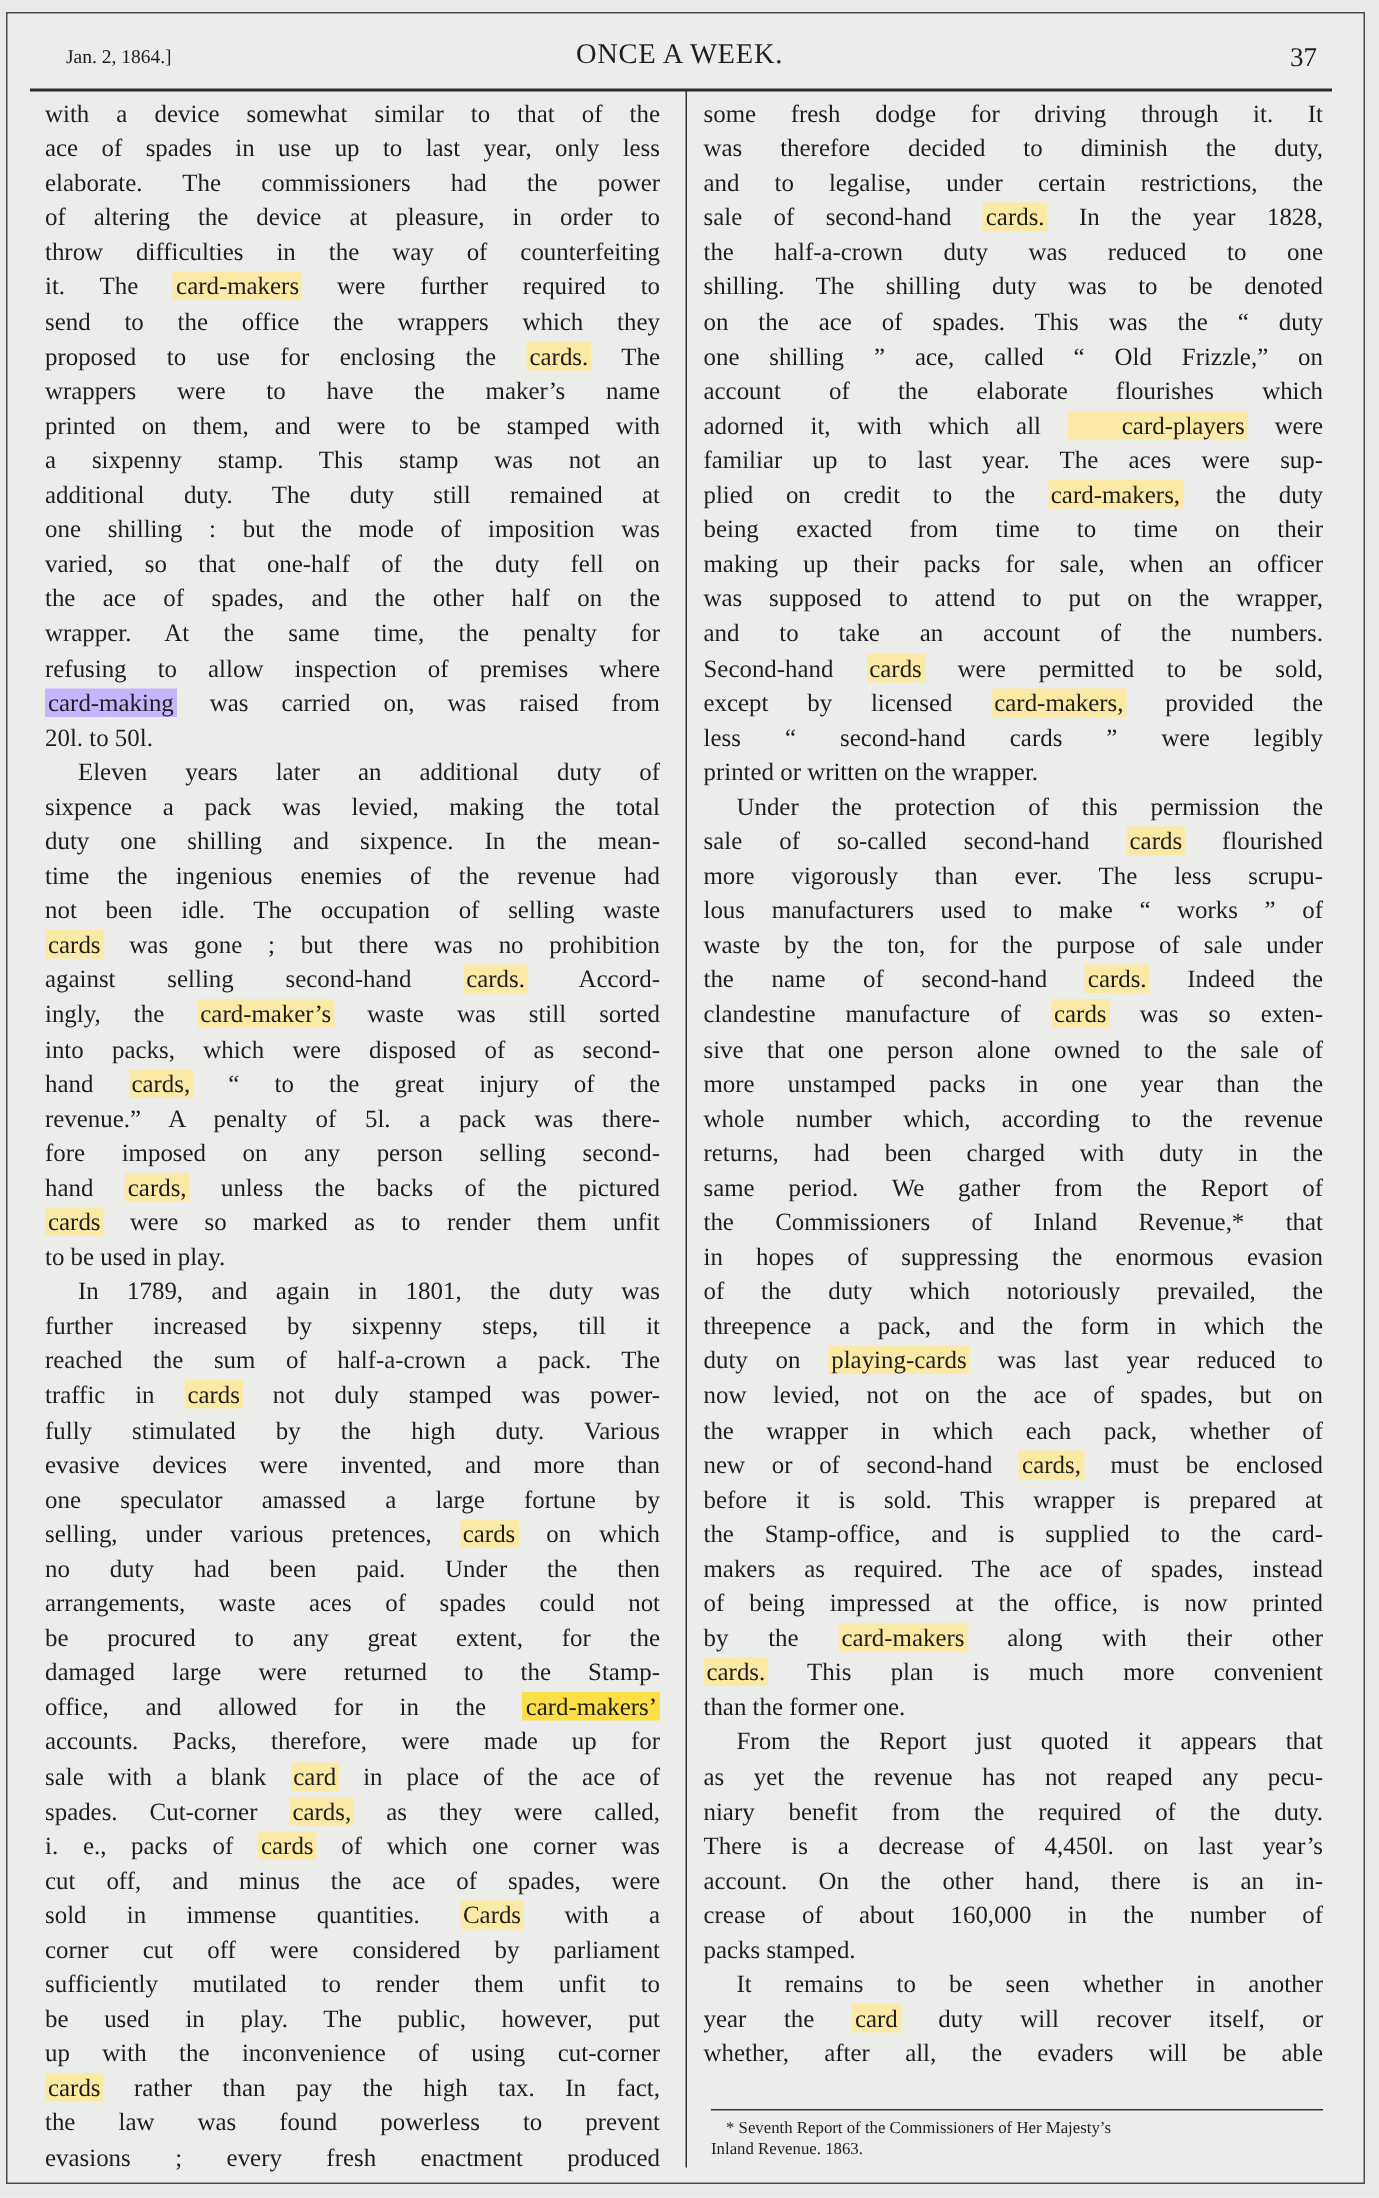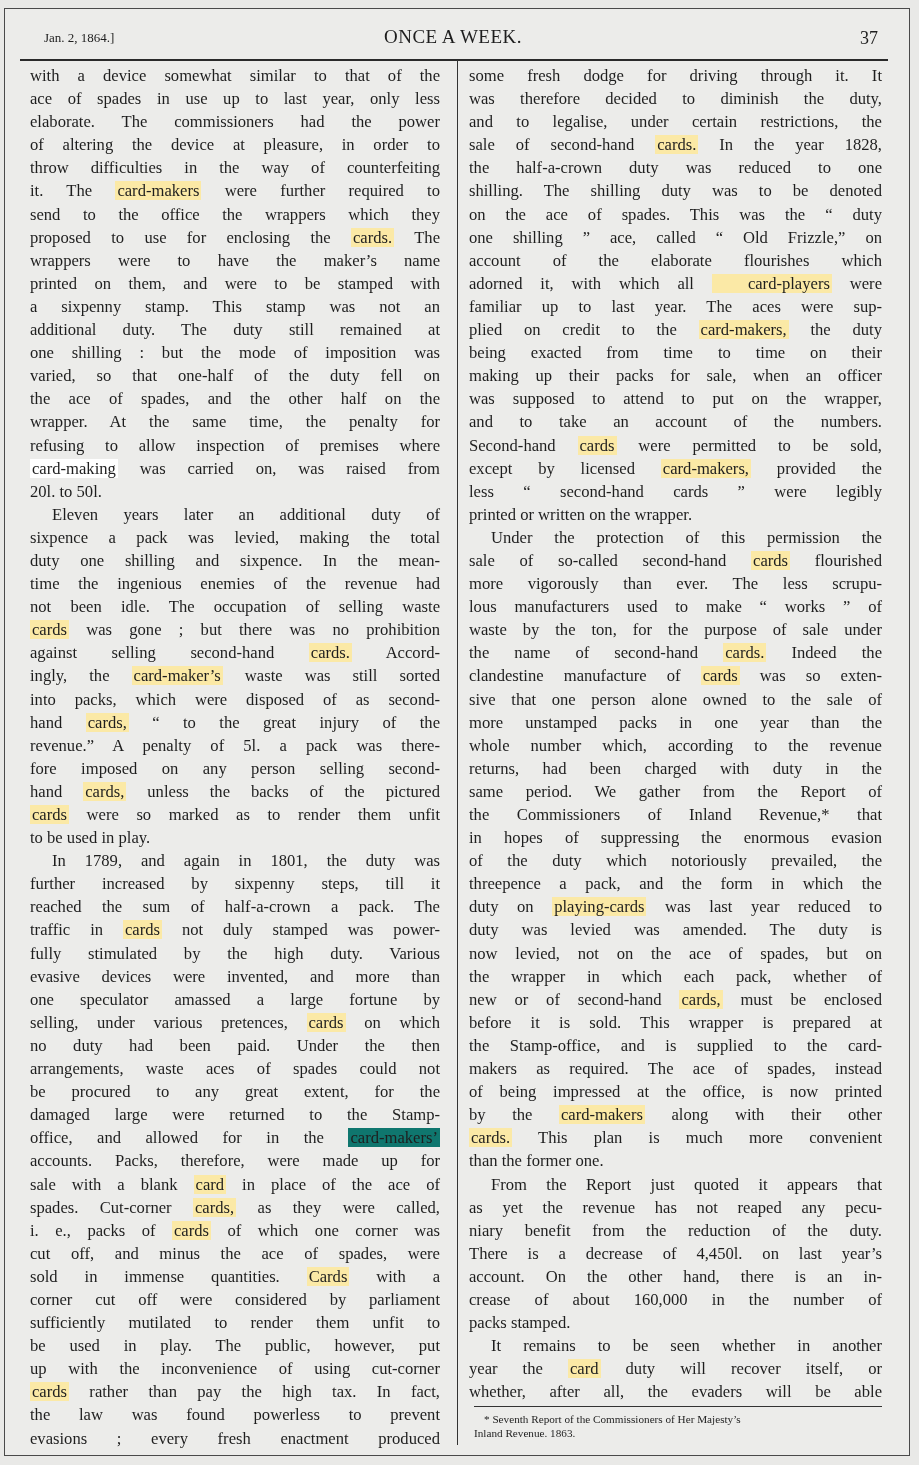--- a/index.html
+++ b/index.html
@@ -66,21 +66,21 @@
     <span class="line">proposed to use for enclosing the <span class="hl" style="background: rgb(251, 233, 166);">cards.</span>  The</span>
     <span class="line">wrappers were to have the maker’s name</span>
     <span class="line">printed on them, and were to be stamped with</span>
     <span class="line">a sixpenny stamp.  This stamp was not an</span>
     <span class="line">additional duty.  The duty still remained at</span>
     <span class="line">one shilling : but the mode of imposition was</span>
     <span class="line">varied, so that one-half of the duty fell on</span>
     <span class="line">the ace of spades, and the other half on the</span>
     <span class="line">wrapper.  At the same time, the penalty for</span>
     <span class="line">refusing to allow inspection of premises where</span>
-    <span class="line"><span class="hl" style="background: #ffffff;">card-making</span> was carried on, was raised from</span>
+    <span class="line"><span class="hl" style="background: #c4b5fd;">card-making</span> was carried on, was raised from</span>
     <span class="line last">20l. to 50l.</span>
     <span class="line indent">Eleven years later an additional duty of</span>
     <span class="line">sixpence a pack was levied, making the total</span>
     <span class="line">duty one shilling and sixpence.  In the mean-</span>
     <span class="line">time the ingenious enemies of the revenue had</span>
     <span class="line">not been idle.  The occupation of selling waste</span>
     <span class="line"><span class="hl" style="background: rgb(251, 233, 166);">cards</span> was gone ; but there was no prohibition</span>
     <span class="line">against selling second-hand <span class="hl" style="background: rgb(251, 233, 166);">cards.</span>  Accord-</span>
     <span class="line">ingly, the <span class="hl" style="background: rgb(251, 233, 166);">card-maker’s</span> waste was still sorted</span>
     <span class="line">into packs, which were disposed of as second-</span>
@@ -95,21 +95,21 @@
     <span class="line">reached the sum of half-a-crown a pack.  The</span>
     <span class="line">traffic in <span class="hl" style="background: rgb(251, 233, 166);">cards</span> not duly stamped was power-</span>
     <span class="line">fully stimulated by the high duty.  Various</span>
     <span class="line">evasive devices were invented, and more than</span>
     <span class="line">one speculator amassed a large fortune by</span>
     <span class="line">selling, under various pretences, <span class="hl" style="background: rgb(251, 233, 166);">cards</span> on which</span>
     <span class="line">no duty had been paid.  Under the then</span>
     <span class="line">arrangements, waste aces of spades could not</span>
     <span class="line">be procured to any great extent, for the</span>
     <span class="line">damaged large were returned to the Stamp-</span>
-    <span class="line">office, and allowed for in the <span class="hl" style="background: #0f766e;">card-makers’</span></span>
+    <span class="line">office, and allowed for in the <span class="hl" style="background: #fde047;">card-makers’</span></span>
     <span class="line">accounts.  Packs, therefore, were made up for</span>
     <span class="line">sale with a blank <span class="hl" style="background: rgb(251, 233, 166);">card</span> in place of the ace of</span>
     <span class="line">spades.  Cut-corner <span class="hl" style="background: rgb(251, 233, 166);">cards,</span> as they were called,</span>
     <span class="line">i. e., packs of <span class="hl" style="background: rgb(251, 233, 166);">cards</span> of which one corner was</span>
     <span class="line">cut off, and minus the ace of spades, were</span>
     <span class="line">sold in immense quantities.  <span class="hl" style="background: rgb(251, 233, 166);">Cards</span> with a</span>
     <span class="line">corner cut off were considered by parliament</span>
     <span class="line">sufficiently mutilated to render them unfit to</span>
     <span class="line">be used in play.  The public, however, put</span>
     <span class="line">up with the inconvenience of using cut-corner</span>
@@ -148,34 +148,33 @@
     <span class="line">sive that one person alone owned to the sale of</span>
     <span class="line">more unstamped packs in one year than the</span>
     <span class="line">whole number which, according to the revenue</span>
     <span class="line">returns, had been charged with duty in the</span>
     <span class="line">same period.  We gather from the Report of</span>
     <span class="line">the Commissioners of Inland Revenue,* that</span>
     <span class="line">in hopes of suppressing the enormous evasion</span>
     <span class="line">of the duty which notoriously prevailed, the</span>
     <span class="line">threepence a pack, and the form in which the</span>
     <span class="line">duty on <span class="hl" style="background: rgb(251, 233, 166);">playing-cards</span> was last year reduced to</span>
-    <span class="line">duty was levied was amended.  The duty is</span>
     <span class="line">now levied, not on the ace of spades, but on</span>
     <span class="line">the wrapper in which each pack, whether of</span>
     <span class="line">new or of second-hand <span class="hl" style="background: rgb(251, 233, 166);">cards,</span> must be enclosed</span>
     <span class="line">before it is sold.  This wrapper is prepared at</span>
     <span class="line">the Stamp-office, and is supplied to the card-</span>
     <span class="line">makers as required.  The ace of spades, instead</span>
     <span class="line">of being impressed at the office, is now printed</span>
     <span class="line">by the <span class="hl" style="background: rgb(251, 233, 166);">card-makers</span> along with their other</span>
     <span class="line"><span class="hl" style="background: rgb(251, 233, 166);">cards.</span>  This plan is much more convenient</span>
     <span class="line last">than the former one.</span>
     <span class="line indent">From the Report just quoted it appears that</span>
     <span class="line">as yet the revenue has not reaped any pecu-</span>
-    <span class="line">niary benefit from the reduction of the duty.</span>
+    <span class="line">niary benefit from the required of the duty.</span>
     <span class="line">There is a decrease of 4,450l. on last year’s</span>
     <span class="line">account.  On the other hand, there is an in-</span>
     <span class="line">crease of about 160,000 in the number of</span>
     <span class="line last">packs stamped.</span>
     <span class="line indent">It remains to be seen whether in another</span>
     <span class="line">year the <span class="hl" style="background: rgb(251, 233, 166);">card</span> duty will recover itself, or</span>
     <span class="line">whether, after all, the evaders will be able</span>
   </div>
 
 <div class="footnote-rule"></div>

